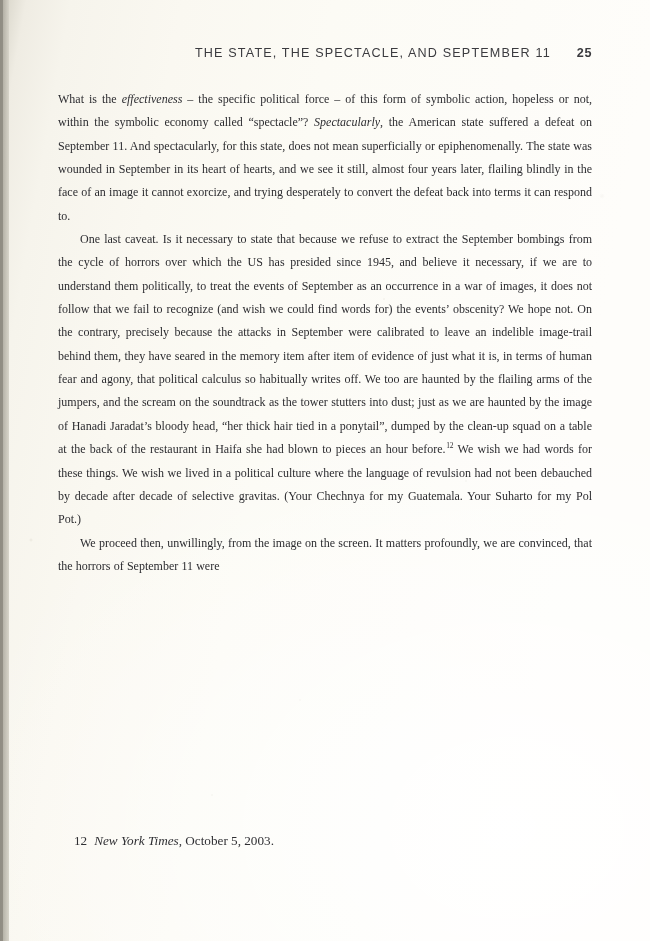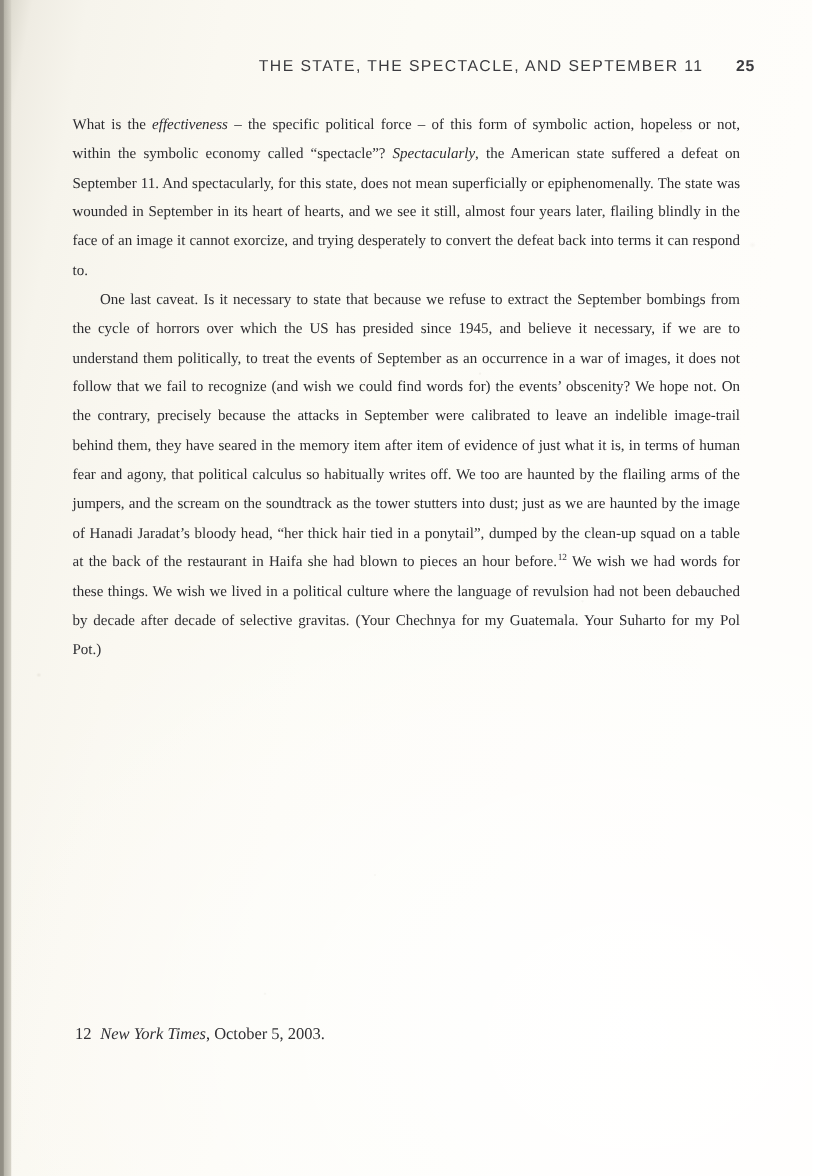--- a/index.html
+++ b/index.html
@@ -60,21 +60,21 @@
       radial-gradient(circle 2px at 466px 481px, rgba(150,140,120,0.16), rgba(0,0,0,0) 70%),
       radial-gradient(circle 3px at 31px 540px, rgba(150,140,120,0.25), rgba(0,0,0,0) 70%),
       radial-gradient(circle 2px at 300px 700px, rgba(150,140,120,0.14), rgba(0,0,0,0) 70%),
       radial-gradient(circle 4px at 602px 196px, rgba(150,140,120,0.12), rgba(0,0,0,0) 70%),
       radial-gradient(circle 2px at 212px 795px, rgba(150,140,120,0.16), rgba(0,0,0,0) 70%);
   }
 
   
   #running-head {
     position: absolute;
-    left: 70px;
+    left: 58px;
     top: 46px;
     width: 534px;
     display: flex;
     justify-content: flex-end;
     align-items: baseline;
     font-family: "Liberation Sans", "DejaVu Sans", sans-serif;
     font-size: 12.6px;
     letter-spacing: 1.15px;
     color: #3b3b3f;
     white-space: nowrap;
@@ -116,21 +116,21 @@
   }
 
   
   #footnote-block {
     position: absolute;
     left: 58px;
     top: 816px;
     width: 534px;
   }
   .footnote {
-    margin: 2px;
+    margin: 16px;
     font-size: 13.2px;
     line-height: 17px;
     color: #2f2f33;
     white-space: nowrap;
   }
   .footnote .fn-num { margin-right: 7px; }
   .footnote i { font-style: italic; }
 </style>
 </head>
 <body>
@@ -142,19 +142,20 @@
   <div id="paper-grain"></div>
 
   <div id="running-head">
     <span class="rh-title">THE STATE, THE SPECTACLE, AND SEPTEMBER 11</span>
     <span class="rh-folio">25</span>
   </div>
 
   <div id="body-text">
     <p class="para" id="para-0"><span>What is the </span><em>effectiveness</em><span> – the specific political force – of this form of symbolic action, hopeless or not, within the symbolic economy called “spectacle”? </span><em>Spectacularly</em><span>, the American state suffered a defeat on September 11. And spectacularly, for this state, does not mean superficially or epiphenomenally. The state was wounded in September in its heart of hearts, and we see it still, almost four years later, flailing blindly in the face of an image it cannot exorcize, and trying desperately to convert the defeat back into terms it can respond to.</span></p>
     <p class="para indent" id="para-1"><span>One last caveat. Is it necessary to state that because we refuse to extract the September bombings from the cycle of horrors over which the US has presided since 1945, and believe it necessary, if we are to understand them politically, to treat the events of September as an occurrence in a war of images, it does not follow that we fail to recognize (and wish we could find words for) the events’ obscenity? We hope not. On the contrary, precisely because the attacks in September were calibrated to leave an indelible image-trail behind them, they have seared in the memory item after item of evidence of just what it is, in terms of human fear and agony, that political calculus so habitually writes off. We too are haunted by the flailing arms of the jumpers, and the scream on the soundtrack as the tower stutters into dust; just as we are haunted by the image of Hanadi Jaradat’s bloody head, “her thick hair tied in a ponytail”, dumped by the clean-up squad on a table at the back of the restaurant in Haifa she had blown to pieces an hour before.</span><sup class="fn-ref">12</sup><span> We wish we had words for these things. We wish we lived in a political culture where the language of revulsion had not been debauched by decade after decade of selective gravitas. (Your Chechnya for my Guatemala. Your Suharto for my Pol Pot.)</span></p>
+    <p class="para indent" id="para-2"><span>We proceed then, unwillingly, from the image on the screen. It matters profoundly, we are convinced, that the horrors of September 11 were</span></p>
   </div>
 
   <div id="footnote-block">
     <p class="footnote" id="footnote-0"><span class="fn-num">12</span><i>New York Times</i><span>, October 5, 2003.</span></p>
   </div>
 
 </div>
 
 </body></html>

